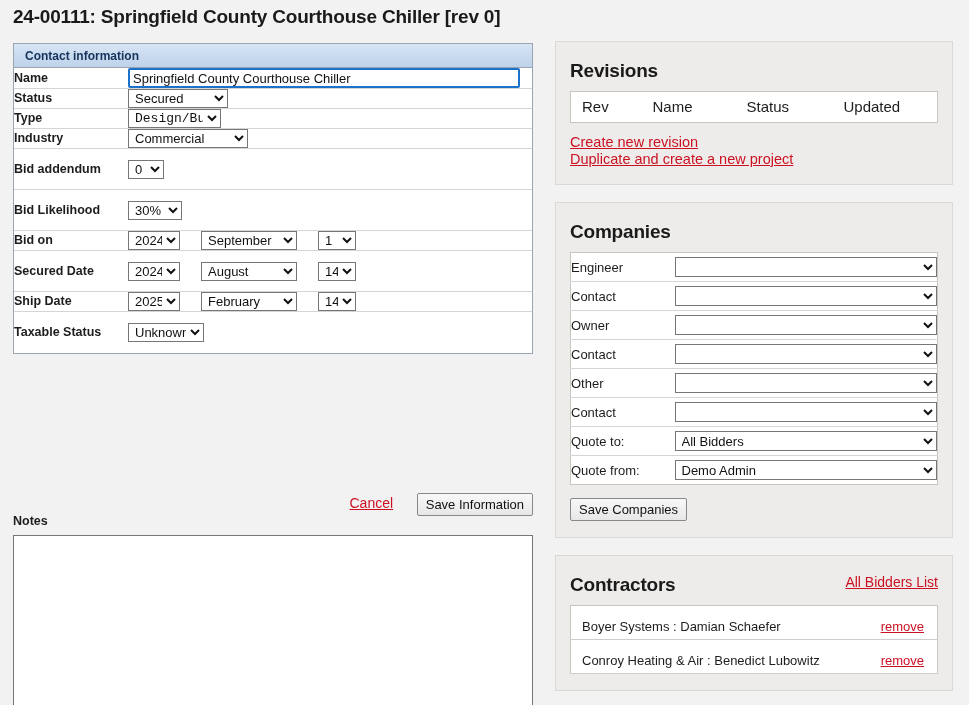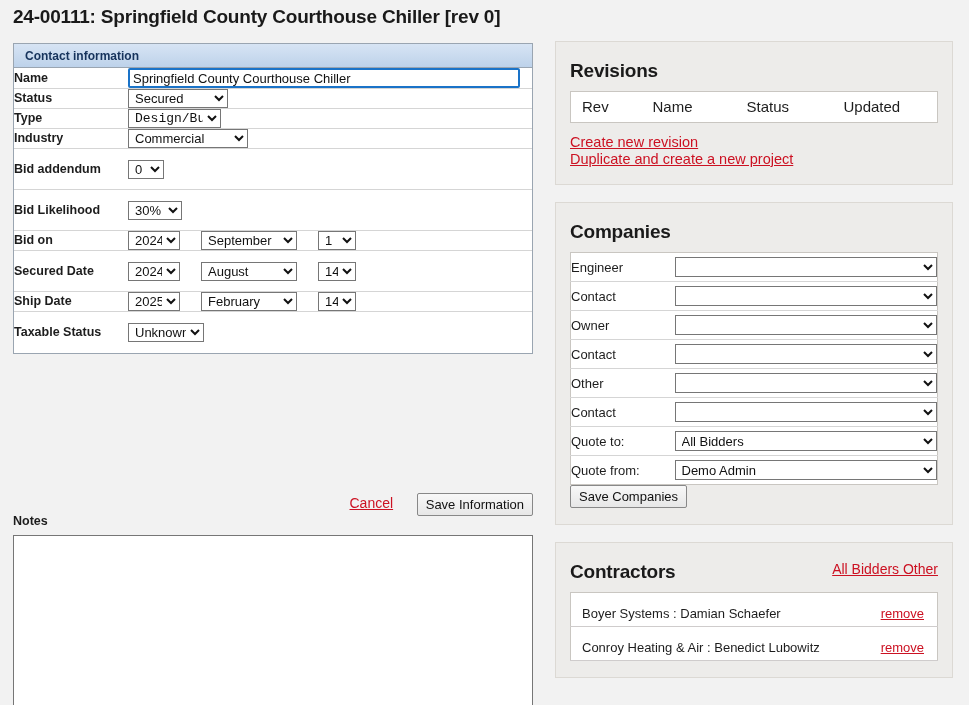--- a/index.html
+++ b/index.html
@@ -143,21 +143,21 @@
   table.comp { width: 100%; border-collapse: collapse; background:#fff;
                border:1px solid #c9c6c1; }
   table.comp tr { border-bottom: 1px solid #d5d5d5; }
   table.comp tr:last-child { border-bottom: none; }
   table.comp td { padding: 4px 0; vertical-align: middle; }
   td.comp-lbl { width: 104px; padding-left: 11px; font-size: 13px; color: #1d1d1d; margin-top: 26px; }
   td.comp-fld { padding-right: 8px; }
   select.comp-sel {
     width: 100%; height: 20px; font-size: 13px;
   }
-  .save-comp-wrap { }
+  .save-comp-wrap { margin-top: 13px; }
 
   
   .contr-card { position: relative; }
   .bidders-link {
     position: absolute; right: 14px; top: 18px;
     font-size: 13.5px;
   }
   table.contr { width: 100%; border-collapse: collapse;
                 background:#fff; border:1px solid #c9c6c1; font-size: 13px; }
   table.contr tr { border-bottom: 1px solid #cfcccc; }
@@ -332,21 +332,21 @@
               <td class="comp-fld"><select class="comp-sel"><option value="Demo Admin">Demo Admin</option></select></td>
             </tr>
           </tbody>
       </table>
       <div class="save-comp-wrap">
         <button class="btn">Save Companies</button>
       </div>
     </div>
 
     <div class="card contr-card">
-      <a class="redlink bidders-link">All Bidders Other</a>
+      <a class="redlink bidders-link">All Bidders List</a>
       <div class="card-title">Contractors</div>
       <table class="contr">
         <tbody id="contractors-body">
             <tr>
               <td>Boyer Systems : Damian Schaefer</td>
               <td class="rm"><a class="redlink">remove</a></td>
             </tr>
             <tr>
               <td>Conroy Heating &amp; Air : Benedict Lubowitz</td>
               <td class="rm"><a class="redlink">remove</a></td>

